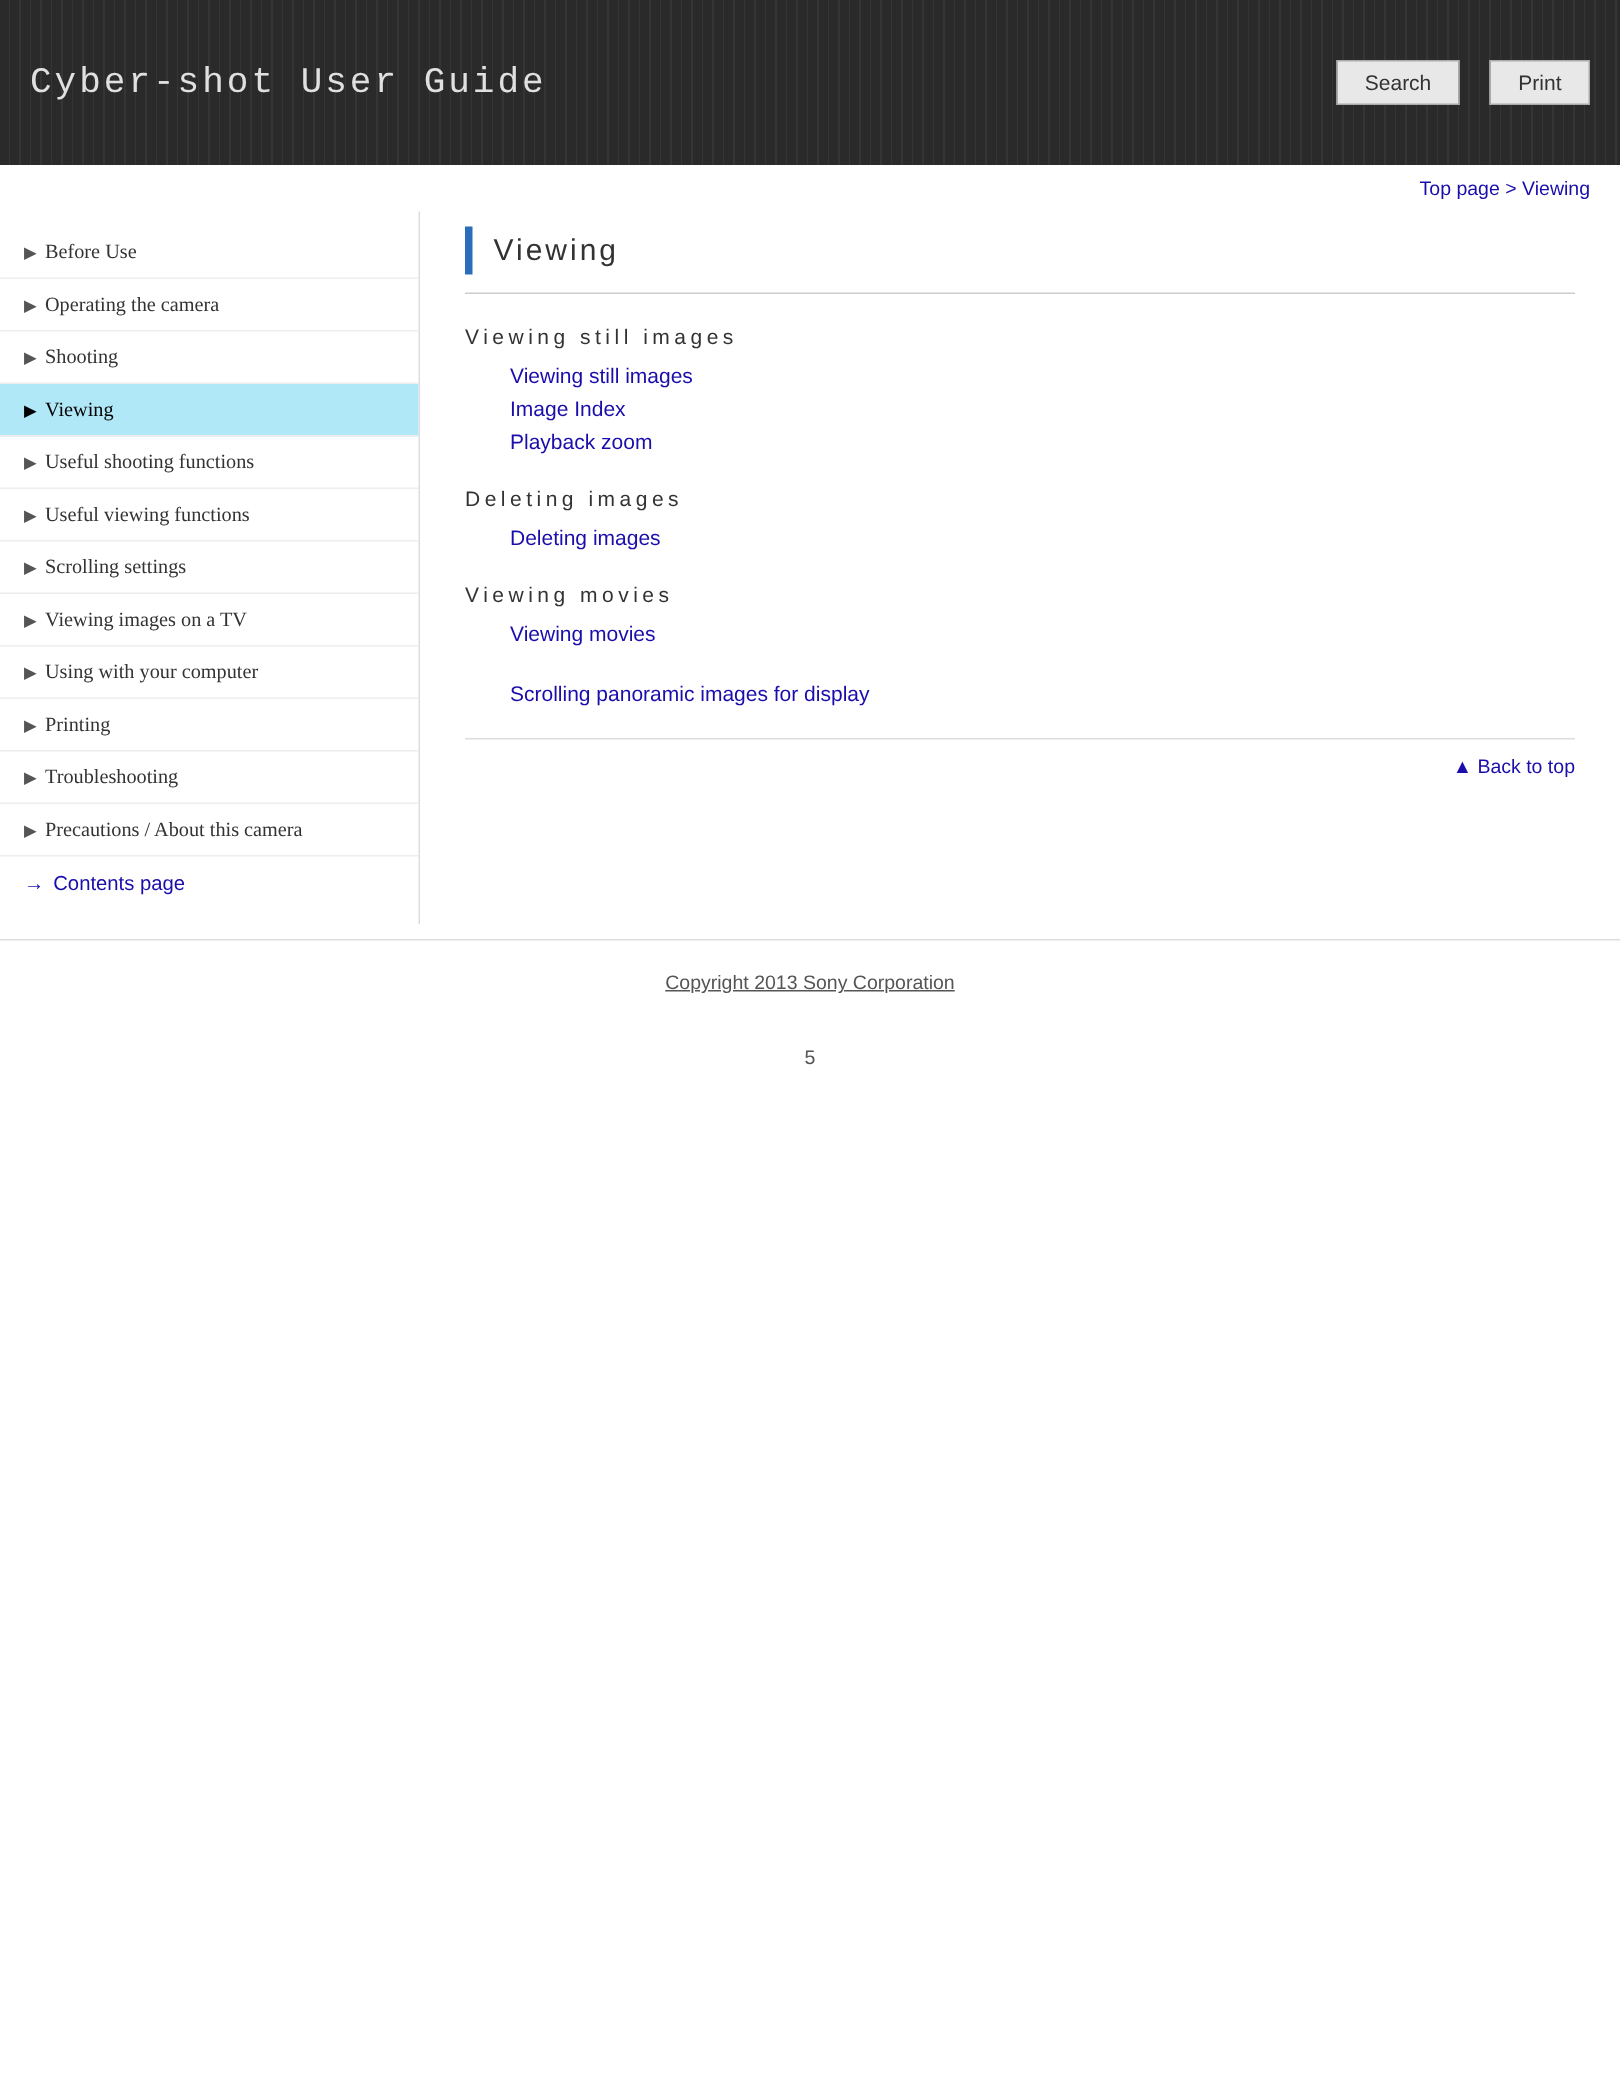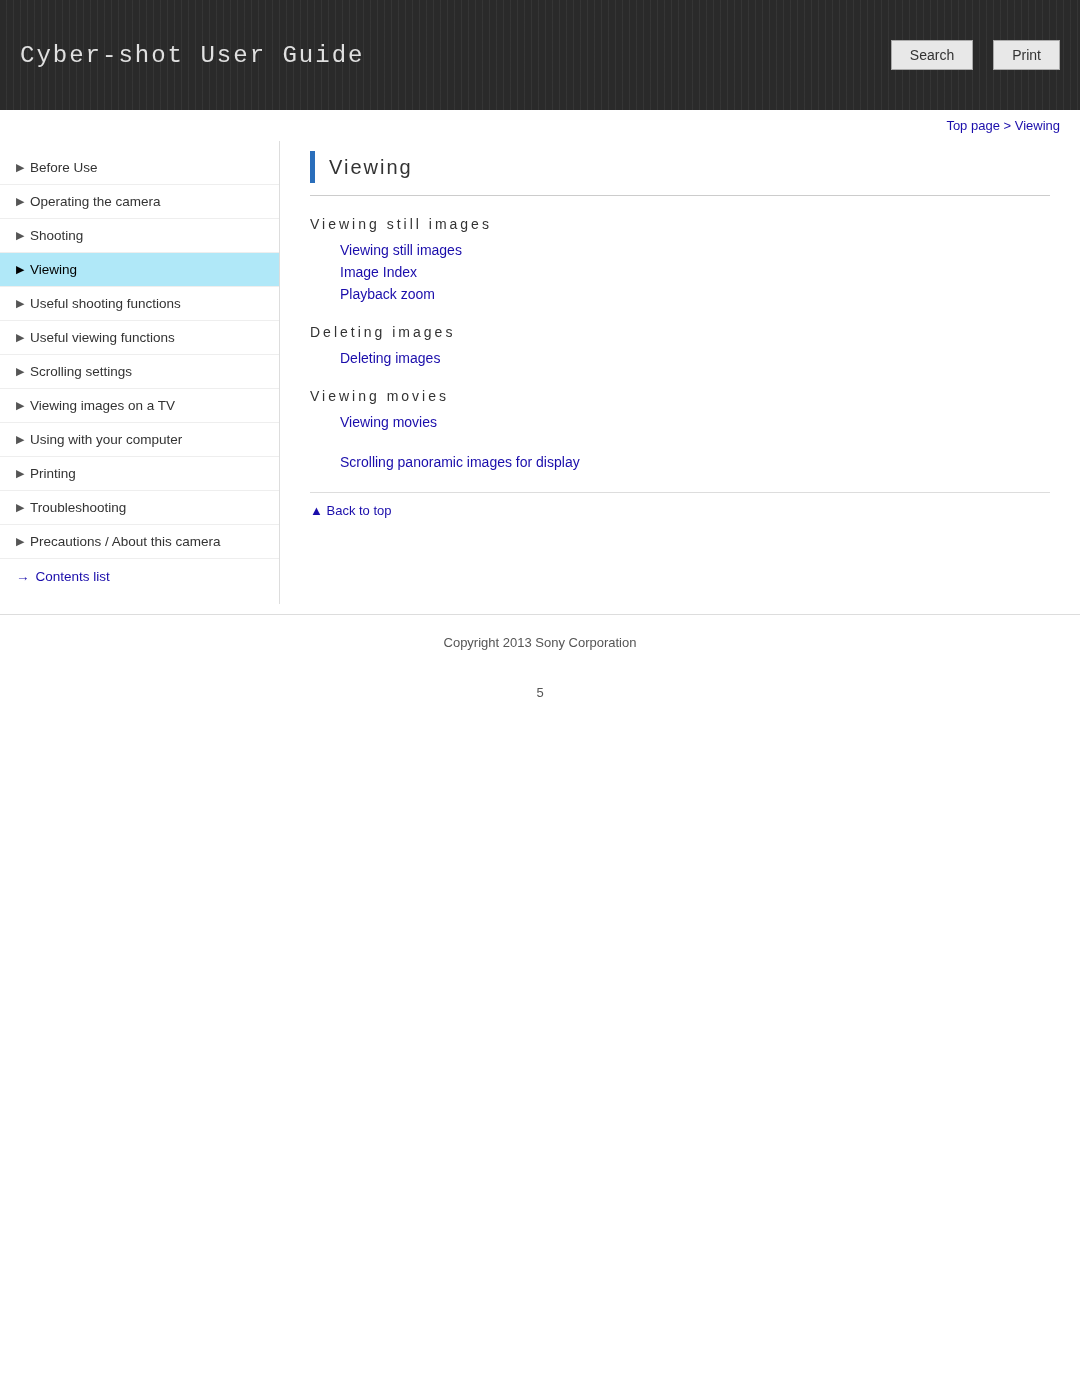--- a/index.html
+++ b/index.html
@@ -114,20 +114,21 @@
       font-size: 11px;
       flex-shrink: 0;
     }
 
     .sidebar-item.active .sidebar-arrow {
       color: #000;
     }
 
     .sidebar-label {
       flex: 1;
+      font-family: Liberation Serif, serif;
     }
 
     .contents-list-link {
       display: flex;
       align-items: center;
       padding: 10px 12px 10px 16px;
       color: #1a0dab;
       font-size: 13.5px;
       cursor: pointer;
       text-decoration: none;
@@ -189,20 +190,21 @@
 
     .section-link {
       color: #1a0dab;
       text-decoration: none;
       font-size: 14px;
       padding: 2px 0;
       cursor: pointer;
     }
 
     .back-to-top {
+      text-align: right;
       padding: 10px 0;
       color: #1a0dab;
       font-size: 13px;
       cursor: pointer;
       border-top: 1px solid #ddd;
       margin-top: 20px;
     }
 
     .back-to-top a {
       color: #1a0dab;
@@ -210,20 +212,21 @@
     }
 
     
     .footer {
       text-align: center;
       padding: 20px;
       font-size: 13px;
       color: #555;
       border-top: 1px solid #ddd;
       margin-top: 10px;
+      text-decoration: underline;
     }
 
     .page-number {
       text-align: center;
       padding: 15px;
       font-size: 13px;
       color: #555;
     }
   </style>
 </head>
@@ -289,21 +292,21 @@
       <span class="sidebar-arrow">▶</span>
       <span class="sidebar-label">Troubleshooting</span>
     </div>
     <div class="sidebar-item">
       <span class="sidebar-arrow">▶</span>
       <span class="sidebar-label">Precautions / About this camera</span>
     </div>
 
     <a class="contents-list-link" href="#">
       <span class="arrow-icon">→</span>
-      <span>Contents list</span>
+      <span>Contents page</span>
     </a>
   </div>
 
   <div class="content">
 
     <div class="page-title-section">
       <div class="page-title-bar"></div>
       <h1 class="page-title">Viewing</h1>
     </div>
 

